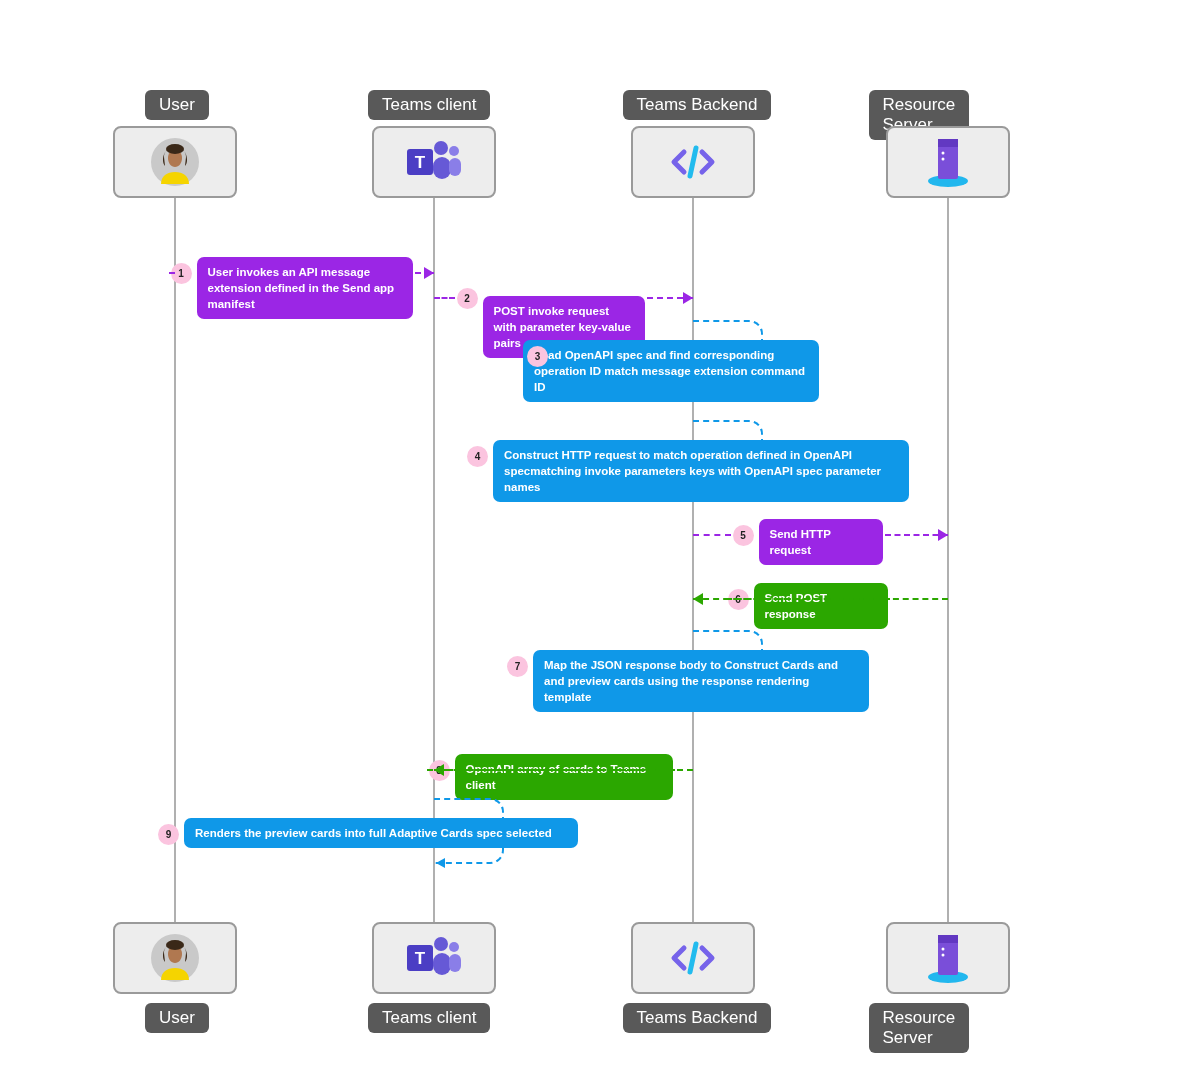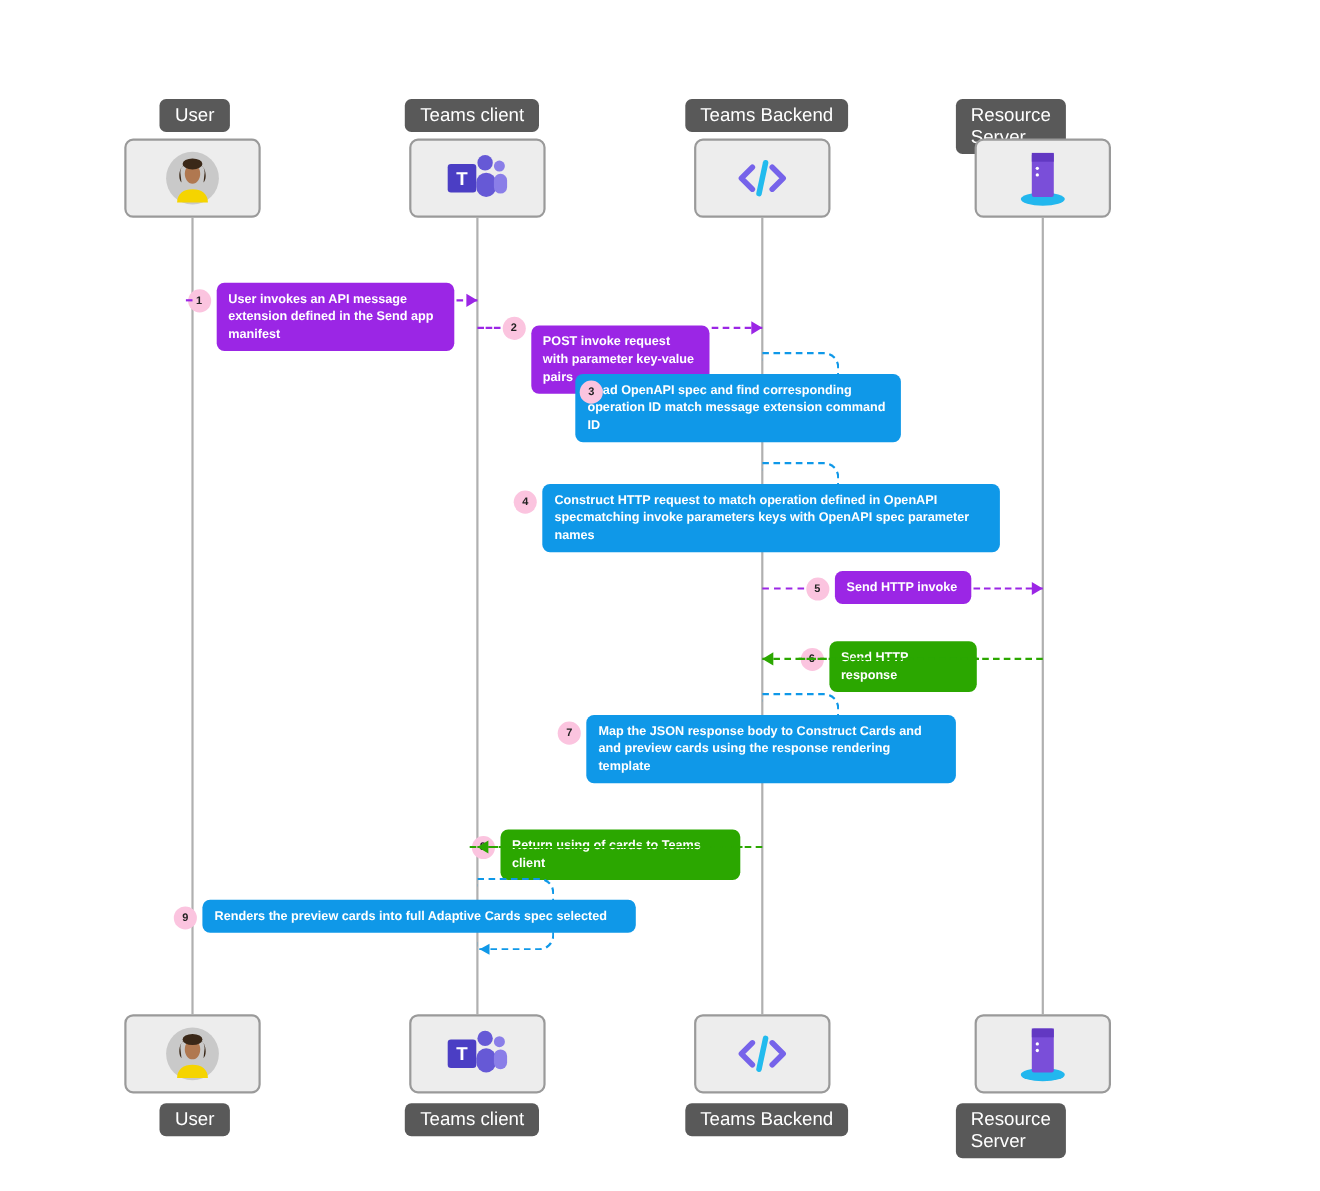--- a/index.html
+++ b/index.html
@@ -189,35 +189,35 @@
     <div class="arrow-line" style="left: 646.5px; top: 297px; width: 46.5px; border-top-color: rgb(155, 38, 229);"></div>
     <div class="arrowhead" style="left: 683px; top: 292px; border-left: 10px solid rgb(155, 38, 229);"></div>
     <div class="self-loop" style="left: 693px; top: 320px; width: 70px; height: 66px; border-color: rgb(15, 152, 232);"></div>
     <div class="self-arrowhead" style="left: 695px; top: 380px; border-right: 9px solid rgb(15, 152, 232);"></div>
     <div class="step-box blue" style="left: 523px; top: 340px; width: 296px;">Load OpenAPI spec and find corresponding operation ID match message extension command ID</div>
     <div class="step-badge" style="left: 527px; top: 346px;">3</div>
     <div class="self-loop" style="left: 693px; top: 420px; width: 70px; height: 66px; border-color: rgb(15, 152, 232);"></div>
     <div class="self-arrowhead" style="left: 695px; top: 480px; border-right: 9px solid rgb(15, 152, 232);"></div>
     <div class="step-box blue" style="left: 493px; top: 440px; width: 416px;">Construct HTTP request to match operation defined in OpenAPI specmatching invoke parameters keys with OpenAPI spec parameter names</div>
     <div class="step-badge" style="left: 467px; top: 446px;">4</div>
-    <div class="step-box purple" style="left: 758.5px; top: 519px; width: 124px;">Send HTTP invoke</div>
+    <div class="step-box purple" style="left: 758.5px; top: 519px; width: 124px;">Send HTTP request</div>
     <div class="step-badge" style="left: 732.5px; top: 525px;">5</div>
     <div class="arrow-line" style="left: 693px; top: 534px; width: 37.5px; border-top-color: rgb(155, 38, 229);"></div>
     <div class="arrow-line" style="left: 884.5px; top: 534px; width: 63.5px; border-top-color: rgb(155, 38, 229);"></div>
     <div class="arrowhead" style="left: 938px; top: 529px; border-left: 10px solid rgb(155, 38, 229);"></div>
-    <div class="step-box green" style="left: 753.5px; top: 583px; width: 134px;">Send HTTP response</div>
+    <div class="step-box green" style="left: 753.5px; top: 583px; width: 134px;">Send POST response</div>
     <div class="step-badge" style="left: 727.5px; top: 589px;">6</div>
     <div class="arrow-line" style="left: 725.5px; top: 598px; width: 222.5px; border-top-color: rgb(43, 167, 0);"></div>
     <div class="arrow-line" style="left: 693px; top: 598px; width: 196.5px; border-top-color: rgb(43, 167, 0);"></div>
     <div class="arrowhead" style="left: 693px; top: 593px; border-right: 10px solid rgb(43, 167, 0);"></div>
     <div class="self-loop" style="left: 693px; top: 630px; width: 70px; height: 66px; border-color: rgb(15, 152, 232);"></div>
     <div class="self-arrowhead" style="left: 695px; top: 690px; border-right: 9px solid rgb(15, 152, 232);"></div>
     <div class="step-box blue" style="left: 533px; top: 650px; width: 336px;">Map the JSON response body to  Construct Cards and  and preview cards using the response rendering template</div>
     <div class="step-badge" style="left: 507px; top: 656px;">7</div>
-    <div class="step-box green" style="left: 454.5px; top: 754px; width: 218px;">Return using of cards to Teams client</div>
+    <div class="step-box green" style="left: 454.5px; top: 754px; width: 218px;">OpenAPI array of cards to Teams client</div>
     <div class="step-badge" style="left: 428.5px; top: 760px;">8</div>
     <div class="arrow-line" style="left: 426.5px; top: 769px; width: 266.5px; border-top-color: rgb(43, 167, 0);"></div>
     <div class="arrow-line" style="left: 434px; top: 769px; width: 240.5px; border-top-color: rgb(43, 167, 0);"></div>
     <div class="arrowhead" style="left: 434px; top: 764px; border-right: 10px solid rgb(43, 167, 0);"></div>
     <div class="self-loop" style="left: 434px; top: 798px; width: 70px; height: 66px; border-color: rgb(15, 152, 232);"></div>
     <div class="self-arrowhead" style="left: 436px; top: 858px; border-right: 9px solid rgb(15, 152, 232);"></div>
     <div class="step-box blue" style="left: 184px; top: 818px; width: 394px;">Renders the preview cards into full Adaptive Cards spec selected</div>
     <div class="step-badge" style="left: 158px; top: 824px;">9</div>
   </div>
 

